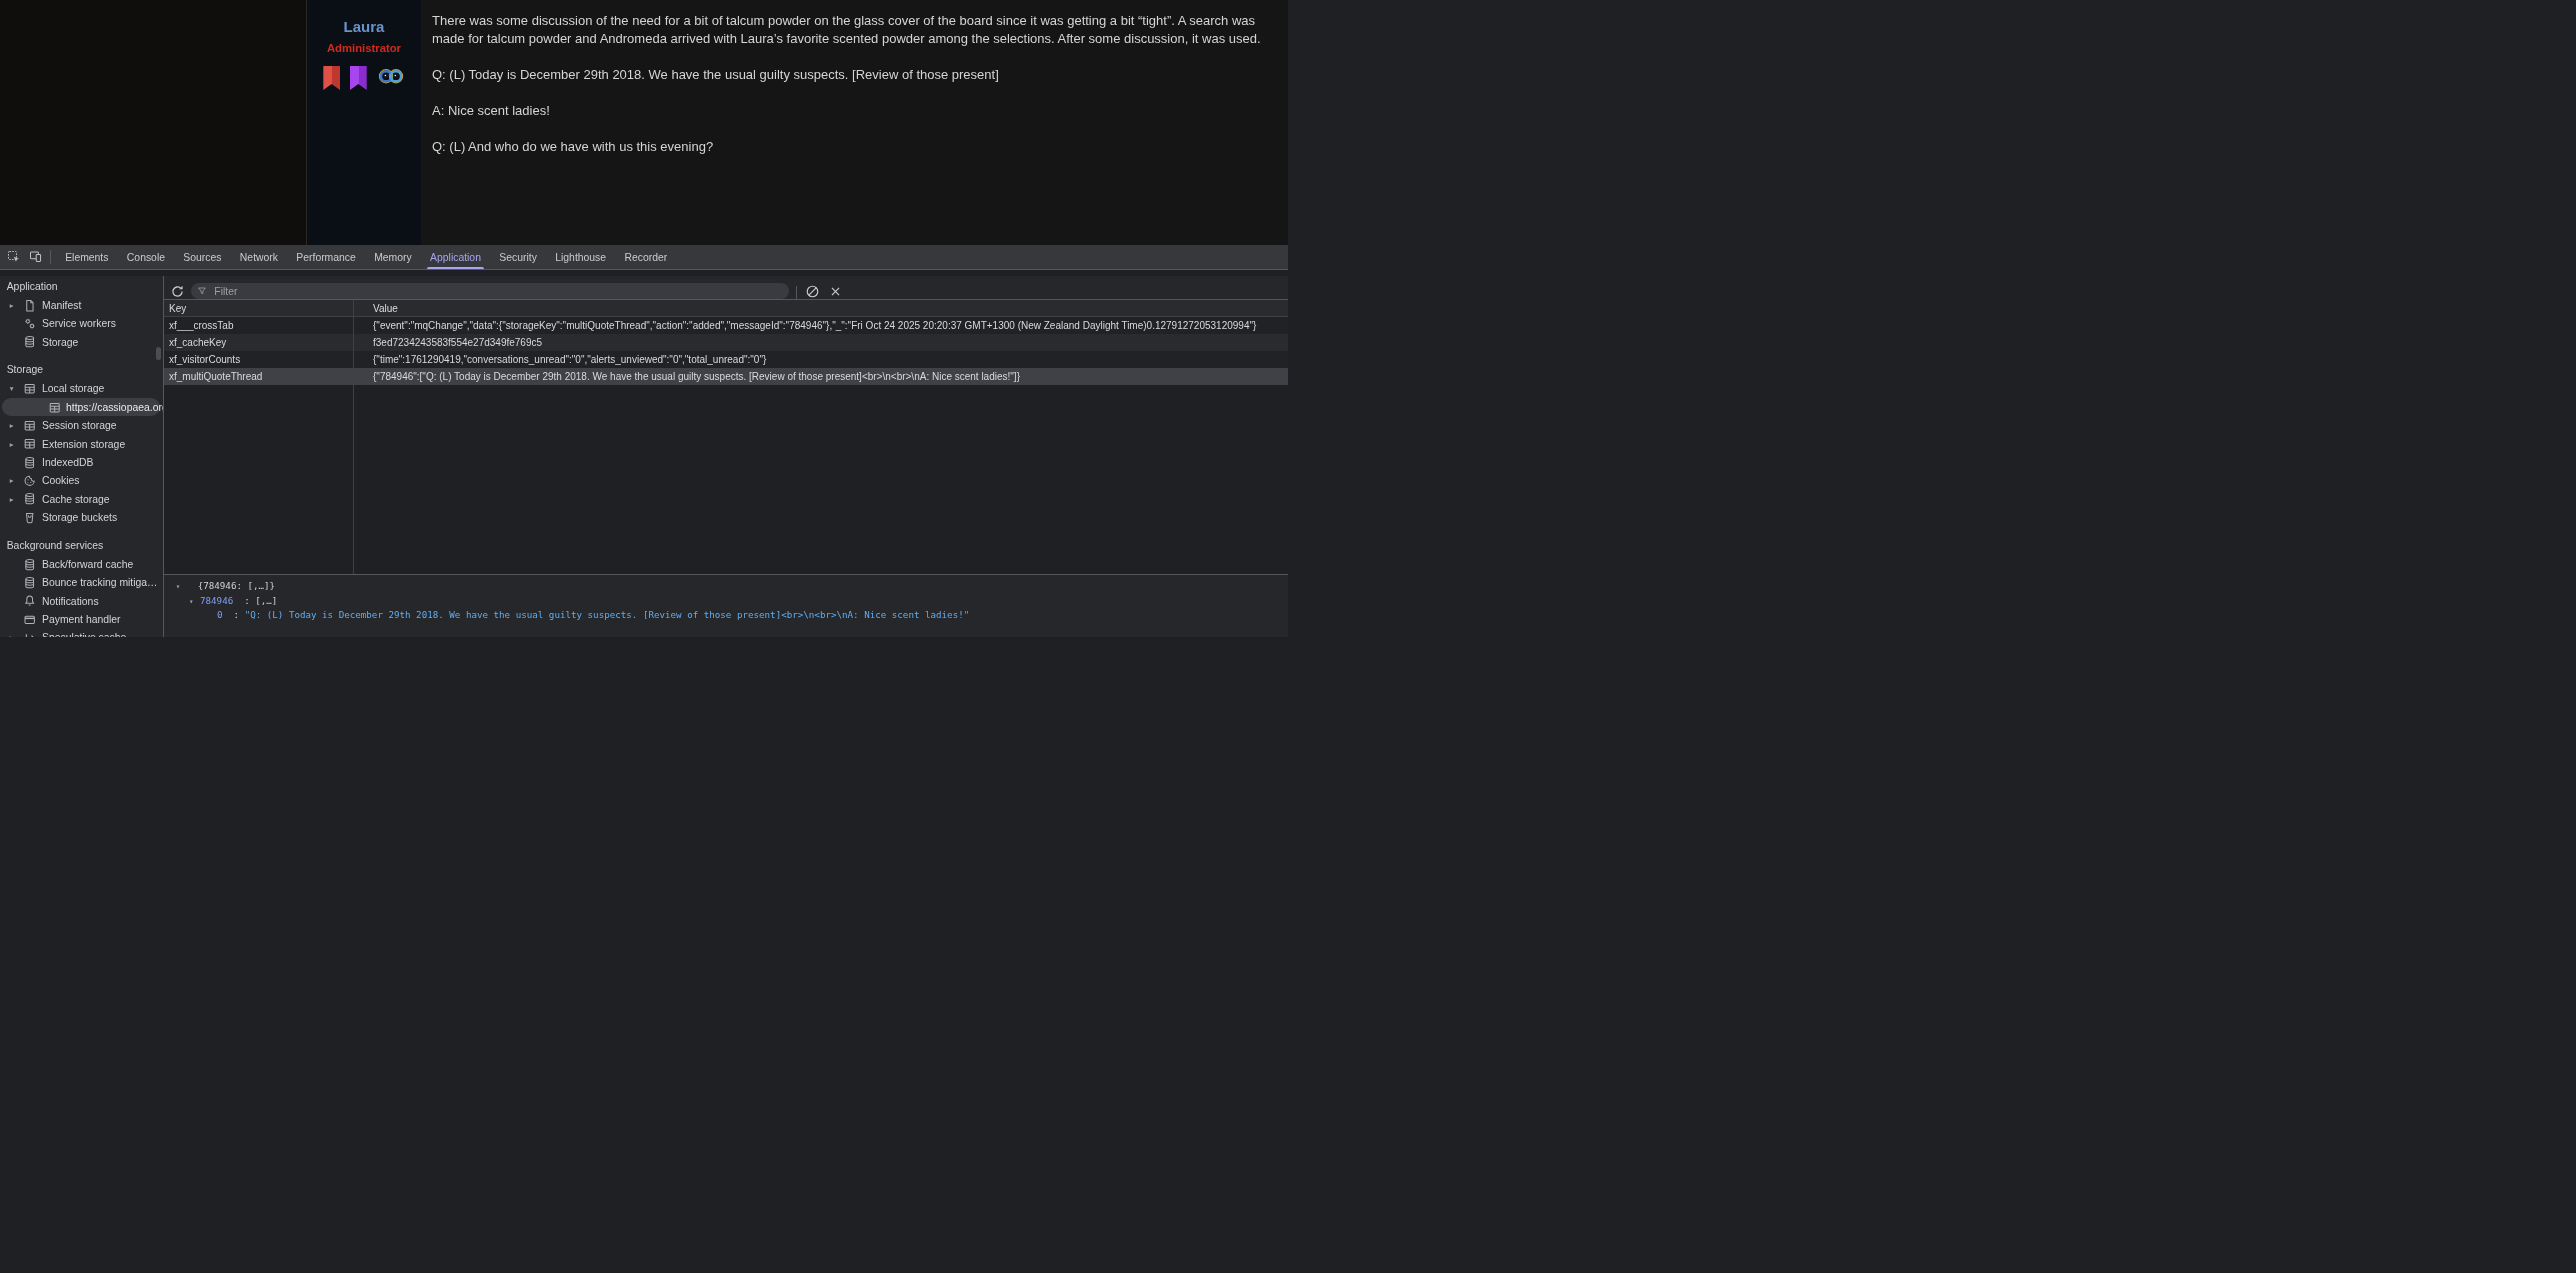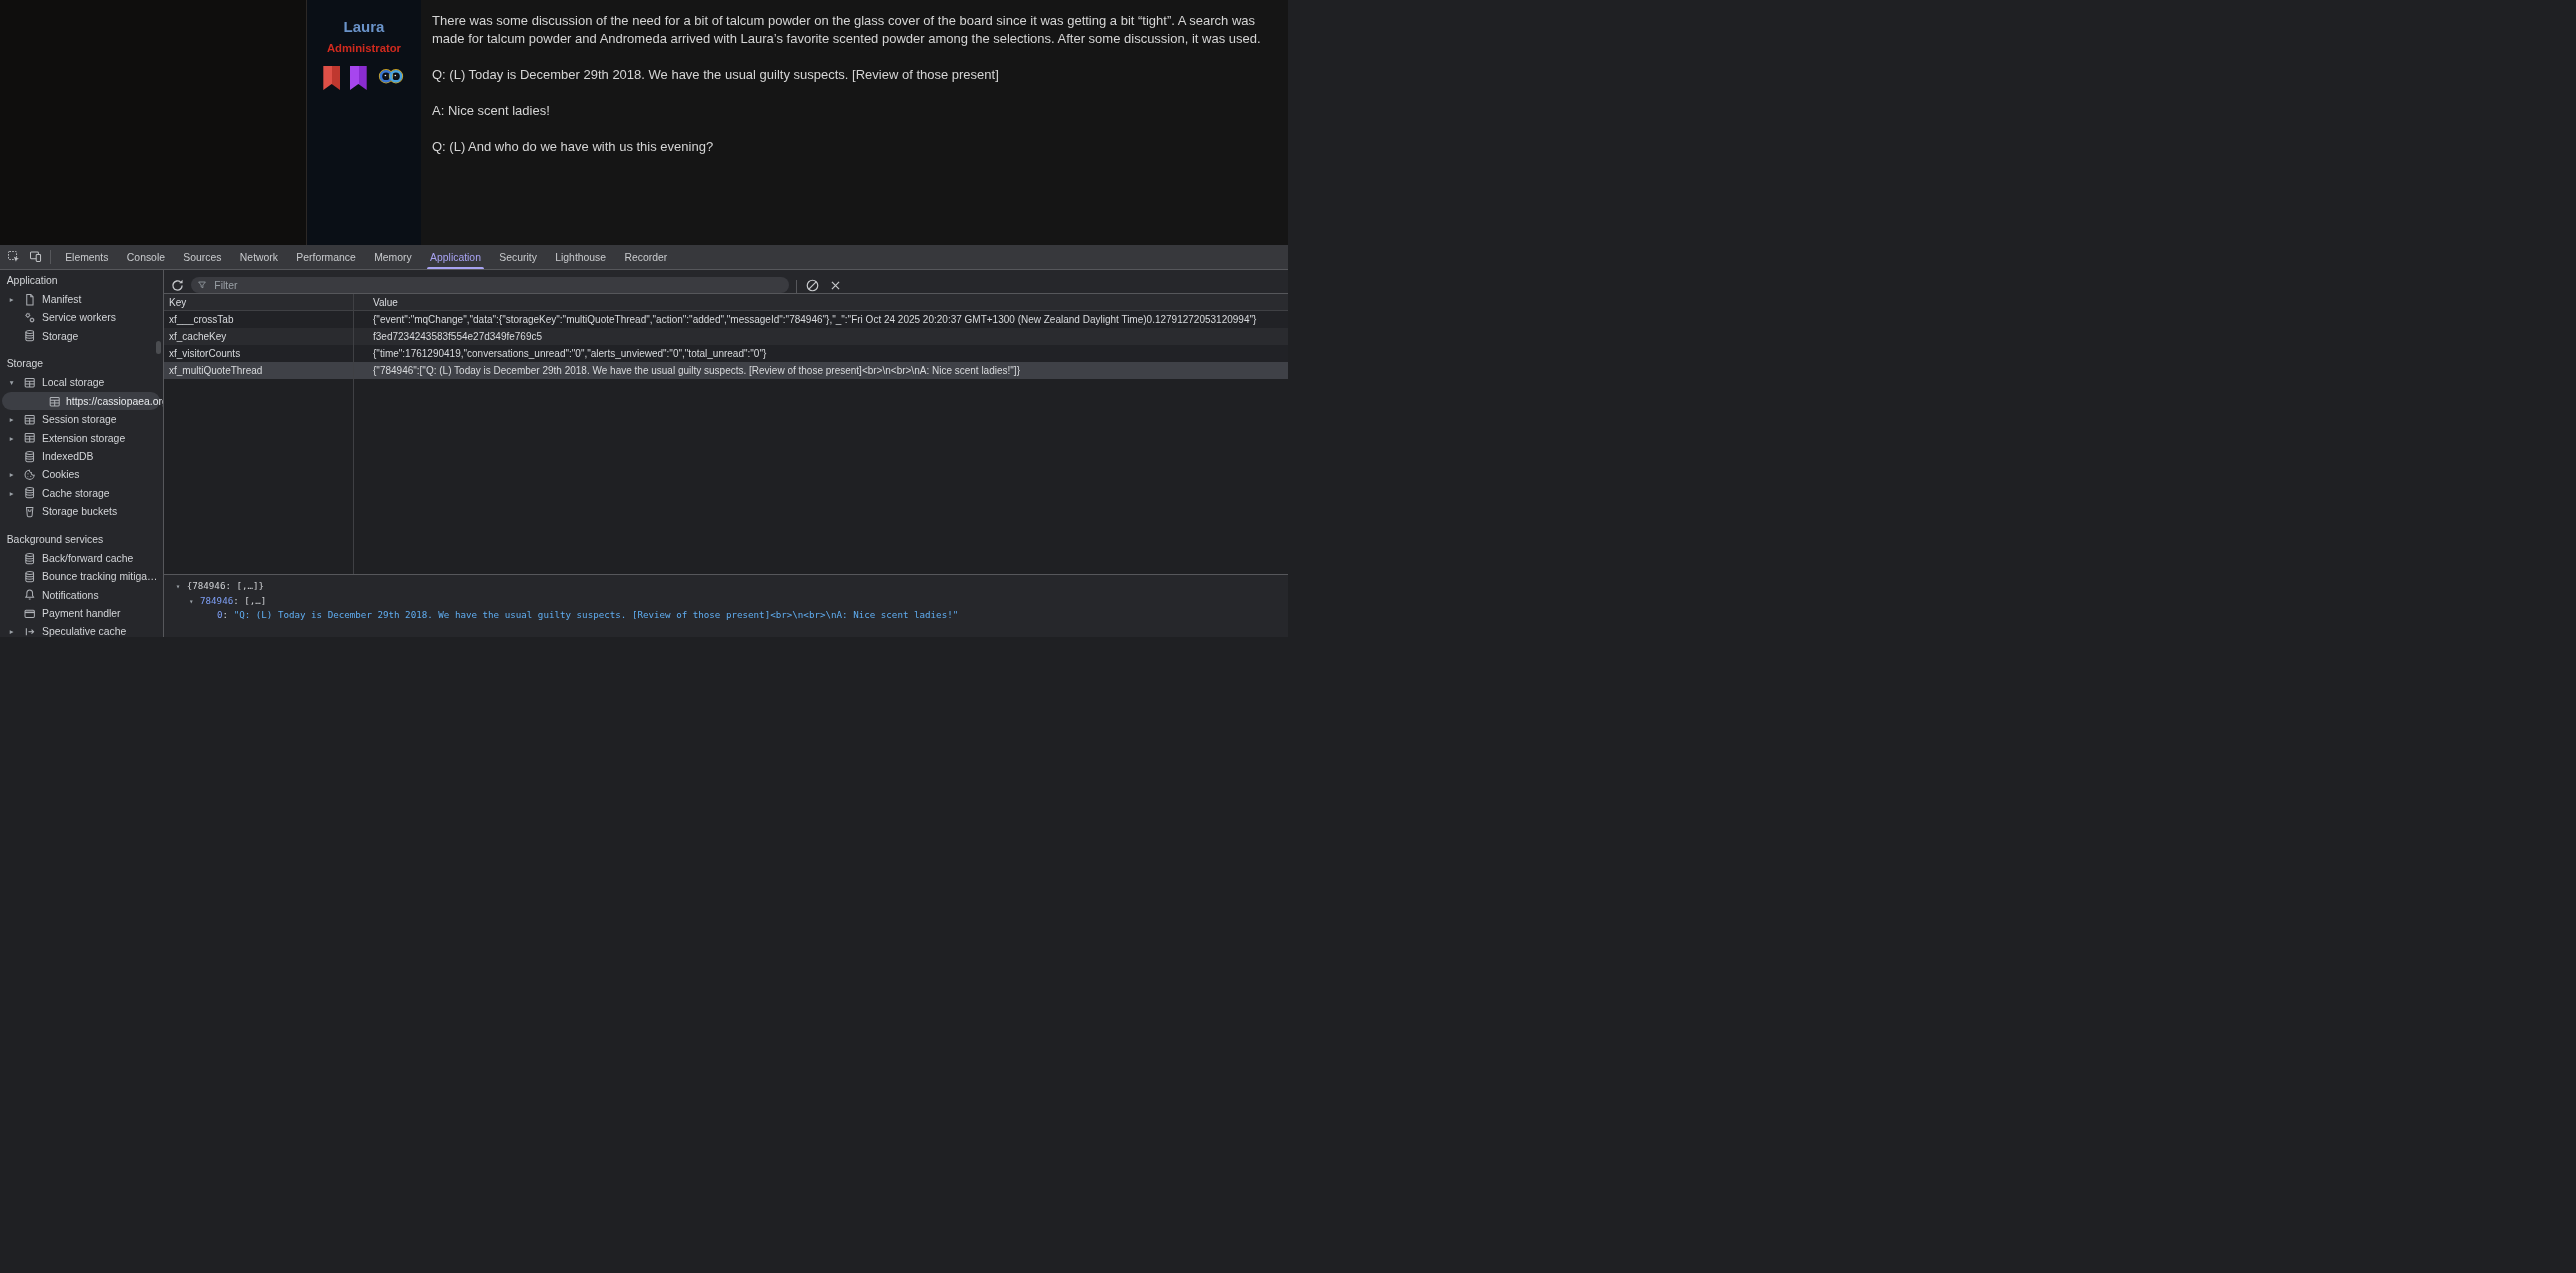--- a/index.html
+++ b/index.html
@@ -15,21 +15,21 @@
   .user-name{font-size:15px;font-weight:bold;color:var(--c-username,#6a93c9);}
   .user-role{font-size:11.3px;font-weight:bold;color:var(--c-role,#d02a1e);margin-top:6.7px;}
   .badges{margin-top:11.7px;display:flex;justify-content:center;align-items:center;gap:10px;height:25px;}
   .ribbon{width:16.7px;height:24px;clip-path:polygon(0 0,100% 0,100% 100%,50% 76%,0 100%);}
   .ribbon.red{background:linear-gradient(90deg,#df5047 50%,#bf382f 50%);}
   .ribbon.purple{background:linear-gradient(90deg,#a746ee 50%,#8a2cd0 50%);}
   .post-content{flex:1;background:#151515;padding:11.7px 15px 0 11px;color:#d5d5d5;
     font-size:13px;line-height:18px;box-sizing:border-box;overflow:hidden;}
   .post-content p{margin:0 0 18px 0;max-width:851px;}
   
-  .devtools{position:absolute;top:245px;left:0;right:0;bottom:0;display:flex;flex-direction:column;}
+  .devtools{position:absolute;top:245px;left:0;right:0;bottom:0;display:flex;flex-direction:column;gap:6px;}
   .tabbar{height:24px;background:#37383c;border-bottom:0.8px solid #56575b;display:flex;align-items:center;flex:0 0 auto;}
   .ticon{width:18.4px;height:16.7px;display:flex;align-items:center;justify-content:center;margin-left:4.2px;color:#c2c4c7;}
   .ticon svg{width:13.4px;height:13.4px;}
   .tbar-div{width:0.8px;height:13.4px;background:#56575b;margin:0 5px;}
   .tab{position:relative;height:24px;display:flex;align-items:center;padding:0 9.2px;font-size:10.4px;color:#c9cbce;cursor:default;white-space:nowrap;}
   .tab.active{color:var(--c-accent,#a8a3f2);}
   .tab.active::after{content:"";position:absolute;left:5.8px;right:5.8px;bottom:0;height:2.1px;border-radius:1.7px 1.7px 0 0;background:var(--c-accent,#a8a3f2);}
   .dtbody{flex:1;display:flex;min-height:0;}
   
   .sidebar{width:164px;flex:0 0 164px;background:#26272b;border-right:0.8px solid #56575b;position:relative;
@@ -73,21 +73,21 @@
   .r-even{background:#2a2b2f;}
   .r-sel{background:#3f4147;}
   
   .preview{flex:0 0 auto;height:63px;background:#26272b;border-top:0.8px solid #56575b;
     font-family:"DejaVu Sans Mono","Liberation Mono",monospace;font-size:9.2px;color:#d0d2d5;
     padding-top:4.2px;box-sizing:border-box;overflow:hidden;}
   .pline{height:14.6px;line-height:14.6px;white-space:nowrap;overflow:hidden;}
   .pv-arrow{color:#9aa0a6;font-size:7.5px;display:inline-block;width:11px;}
   .pv-key{color:var(--c-key,#7e9ff5);}
   .pv-string{color:var(--c-string,#60aef2);}
-  .pv-plain{color:#d0d2d5;}
+  .pv-plain{color:#d0d2d5;margin-left:11px;}
 </style>
 </head>
 <body>
 
 <div class="page-top">
   <div class="left-pane"></div>
   <div class="user-card">
     <div class="user-name">Laura</div>
     <div class="user-role">Administrator</div>
     <div class="badges" id="badges">

